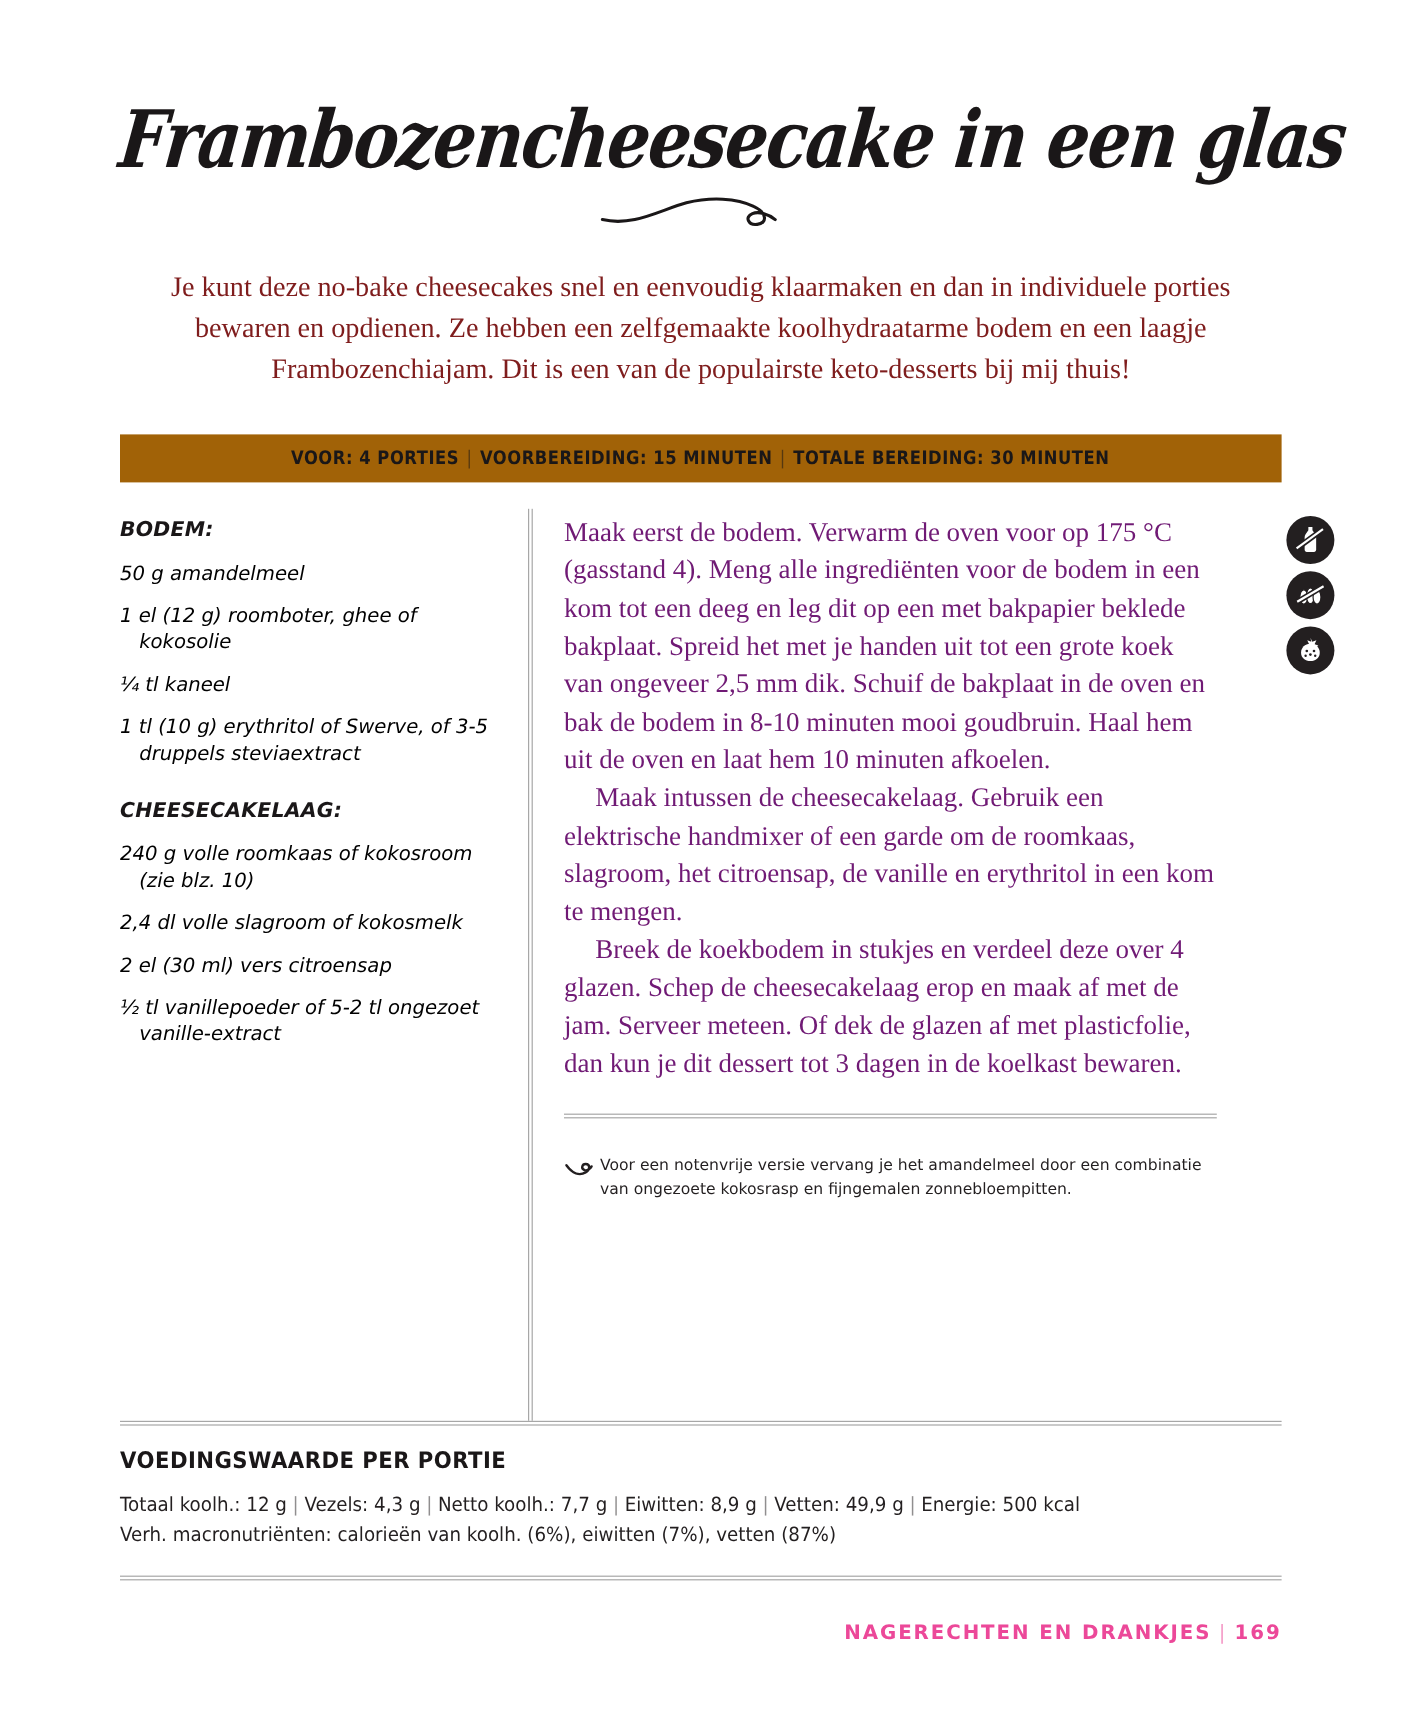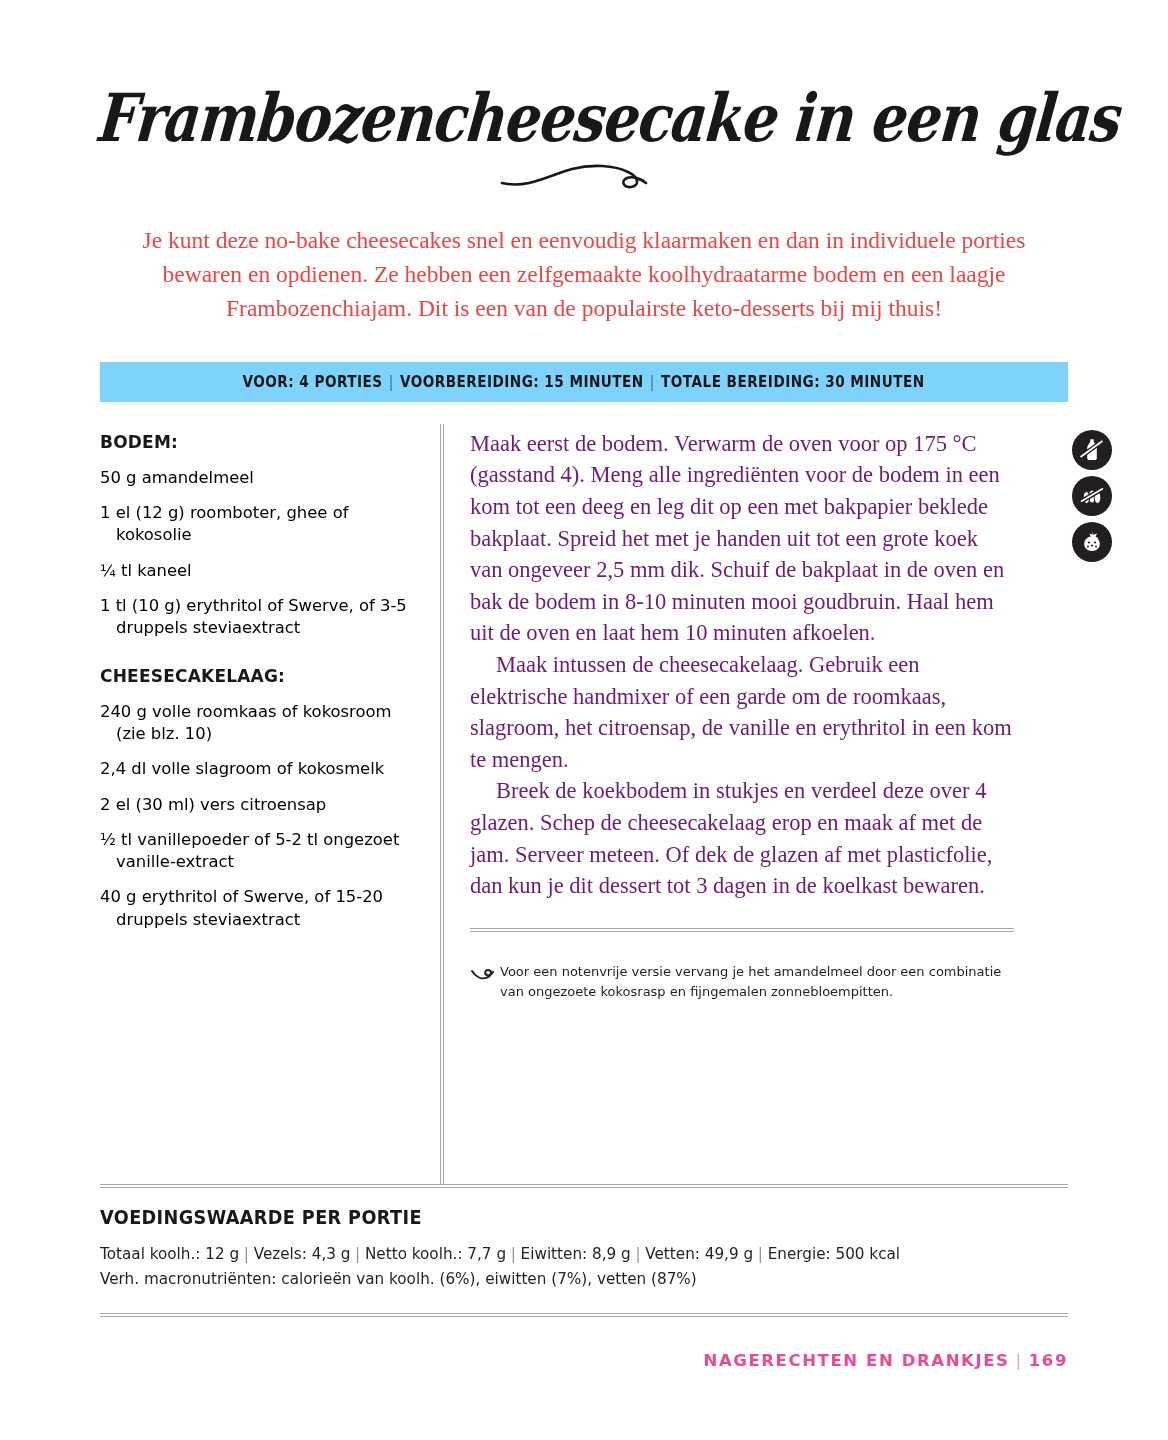--- a/index.html
+++ b/index.html
@@ -50,28 +50,28 @@
   }
   .title-flourish svg { display: block; }
 
   
   .intro {
     margin-top: 34px;
     font-family: "Liberation Serif", serif;
     font-size: 23.5px;
     line-height: 1.46;
     text-align: center;
-    color: #ef4444;
+    color: #7f1d1d;
     padding: 0 16px;
   }
 
   
   .banner {
     margin-top: 36px;
-    background: #7dd3fc;
+    background: #a16207;
     height: 40px;
     display: flex;
     align-items: center;
     justify-content: center;
   }
   .banner-text {
     font-family: "DejaVu Sans", sans-serif;
     font-size: 15.5px;
     font-weight: 700;
     letter-spacing: 0.5px;
@@ -93,20 +93,21 @@
     display: flex;
     align-items: stretch;
     height: 760px;
   }
 
   .col-ingredients {
     width: 340px;
     flex: 0 0 340px;
     padding-right: 24px;
     padding-top: 8px;
+    font-style: italic;
   }
 
   .col-divider {
     flex: 0 0 4px;
     width: 4px;
     border-left: 1.4px solid #a7a7a7;
     border-right: 1.4px solid #a7a7a7;
     margin: 0 26px 0 0;
   }
 
@@ -279,21 +280,20 @@
         <div class="ing-item">¼ tl kaneel</div>
         <div class="ing-item">1 tl (10 g) erythritol of Swerve, of 3-5 druppels steviaextract</div>
       </div>
 
       <div class="ing-group">
         <div class="ing-heading">CHEESECAKELAAG:</div>
         <div class="ing-item">240 g volle roomkaas of kokosroom (zie blz. 10)</div>
         <div class="ing-item">2,4 dl volle slagroom of kokosmelk</div>
         <div class="ing-item">2 el (30 ml) vers citroensap</div>
         <div class="ing-item">½ tl vanillepoeder of 5-2 tl ongezoet vanille-extract</div>
-        <div class="ing-item">40 g erythritol of Swerve, of 15-20 druppels steviaextract</div>
       </div>
 
 
     </div>
 
     <div class="col-divider"></div>
 
     <div class="col-method">
 
       <div class="method">

